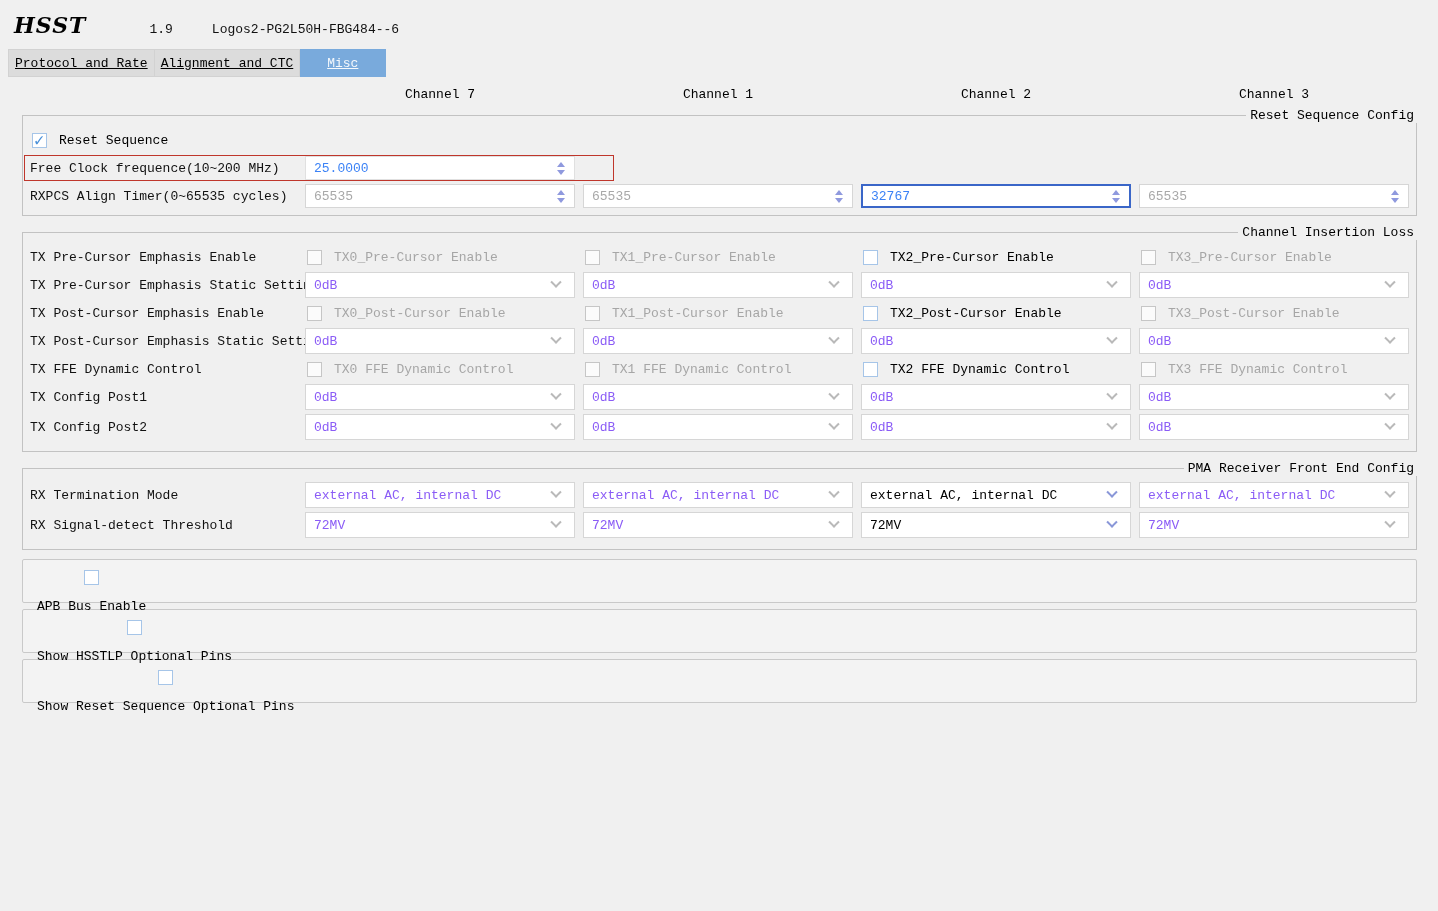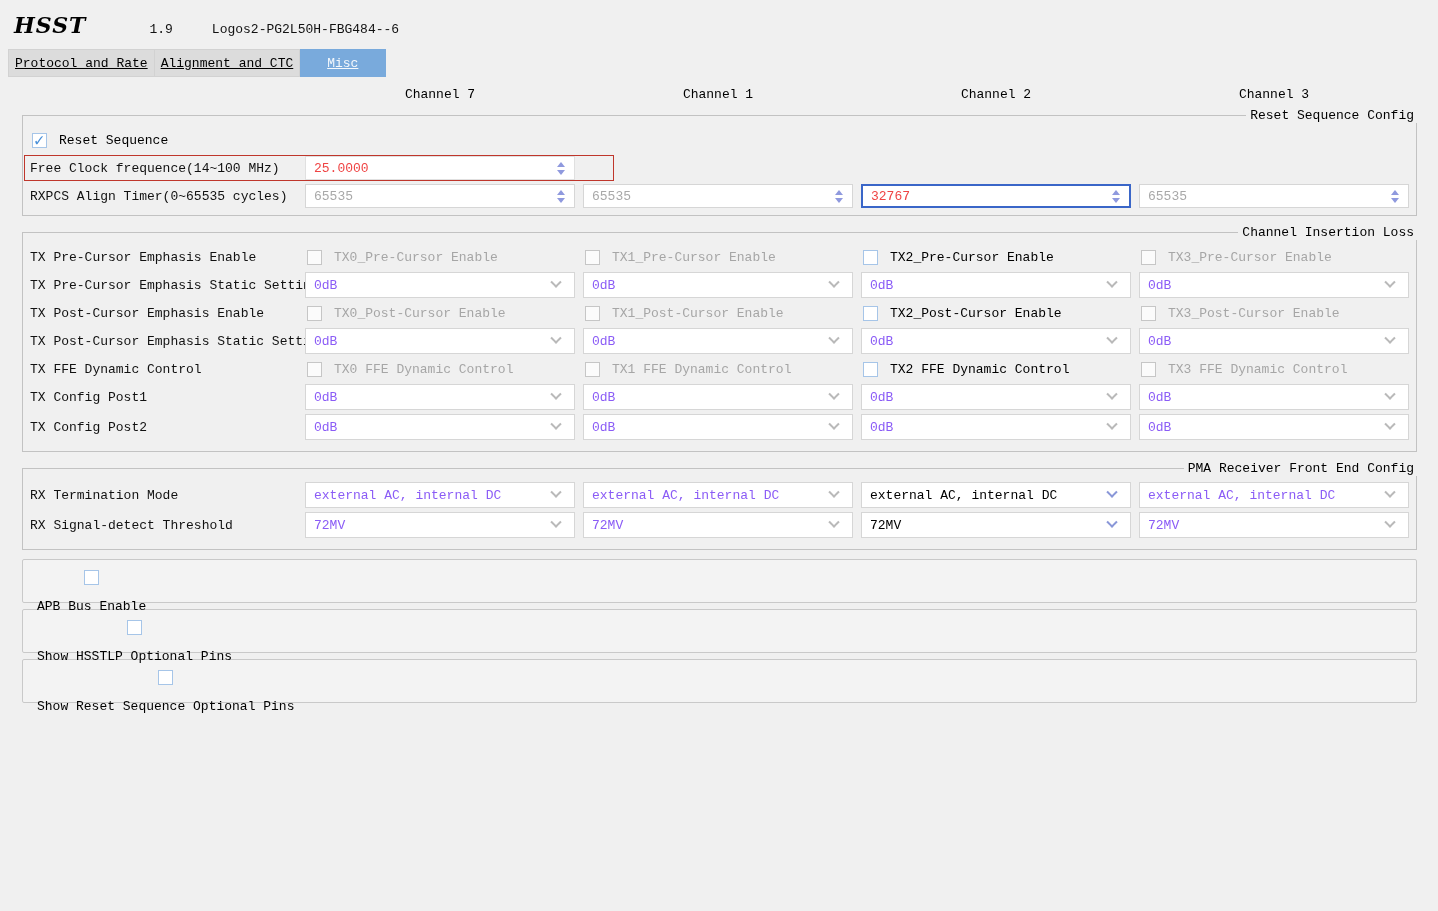--- a/index.html
+++ b/index.html
@@ -34,21 +34,21 @@
   
   .cb { width:15px; height:15px; flex:0 0 15px; background:#fff; border:1px solid #a6c5e8; position:relative; display:inline-block; }
   .cb.disabled { border-color:#c6c6c6; background:#fbfbfb; }
   .cb.checked::after { content:"\2713"; position:absolute; left:1px; top:-4px; font-size:17px; font-weight:bold; color:#4a90d9; }
   .cb-item { display:flex; align-items:center; gap:12px; padding-left:2px; height:22px; }
   .cb-item .cb-label { color:#000; white-space:nowrap; }
   .cb-item.disabled .cb-label { color:#a6a6a6; }
 
   
   .spin { height:24px; background:#fff; border:1px solid #d6d6d6; display:flex; align-items:center; width:270px; }
-  .spin .spin-value { flex:1; padding-left:8px; color:#ef4444; }
+  .spin .spin-value { flex:1; padding-left:8px; color:#3b82f6; }
   .spin.disabled .spin-value { color:#a8a8a8; }
   .spin.focused { border:2px solid #3a66c8; }
   .arrows { display:flex; flex-direction:column; align-items:center; gap:3px; margin-right:9px; }
   .arr-up { width:0; height:0; border-left:4px solid transparent; border-right:4px solid transparent; border-bottom:5px solid #8f99de; }
   .arr-dn { width:0; height:0; border-left:4px solid transparent; border-right:4px solid transparent; border-top:5px solid #8f99de; }
 
   
   .freeclock-row { display:flex; align-items:center; border:1px solid #bf362b; width:590px; height:26px;
                    margin-left:-6px; padding-left:5px; margin-top:3px; margin-bottom:3px; }
   .freeclock-row .field-label { width:275px; flex:0 0 275px; }
@@ -92,21 +92,21 @@
 
 <fieldset>
   <legend>Reset Sequence Config</legend>
 
   <div class="cb-item row-gap">
     <span class="cb checked"></span>
     <span class="cb-label">Reset Sequence</span>
   </div>
 
   <div class="freeclock-row">
-    <span class="field-label">Free Clock frequence(14~100 MHz)</span>
+    <span class="field-label">Free Clock frequence(10~200 MHz)</span>
     <div class="spin">
       <span class="spin-value">25.0000</span>
       <span class="arrows">
           <span class="arr-up"></span>
           <span class="arr-dn"></span>
         </span>
     </div>
   </div>
 
   <div class="chrow">

